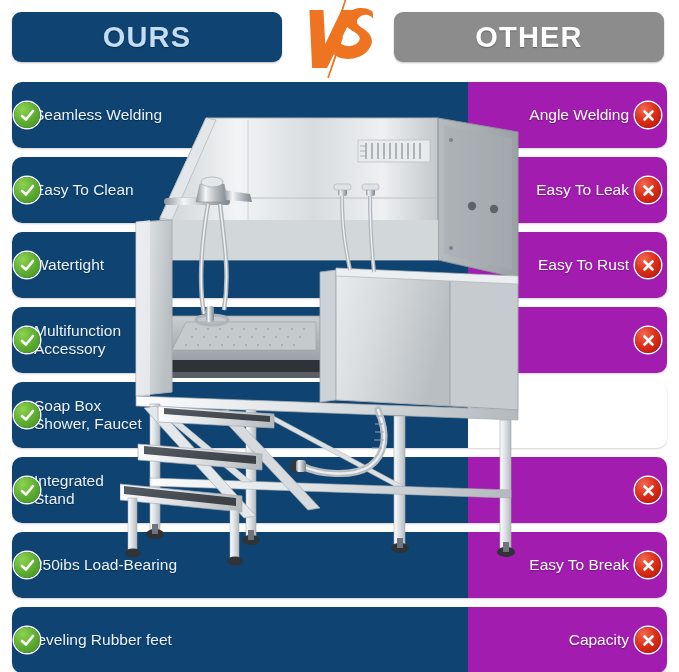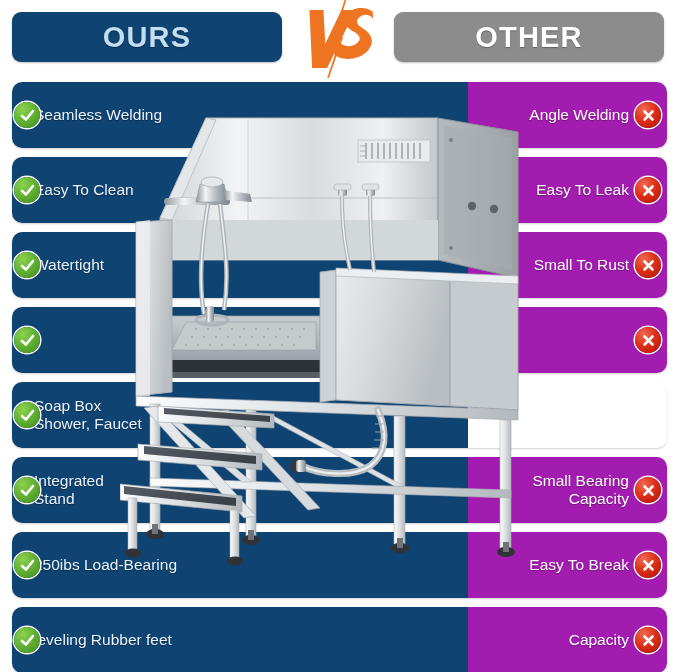--- a/index.html
+++ b/index.html
@@ -182,36 +182,38 @@
     <div class="row" style="top:150px">
       <div class="half-left">
         <span class="badge badge-check">
           <svg width="15" height="15" viewBox="0 0 15 15">
               <path d="M2 8 L6 11.5 L13 3" stroke="#fff" stroke-width="2.6" fill="none" stroke-linecap="round" stroke-linejoin="round"></path>
             </svg>
         </span>
         <span class="pro-label">Watertight</span>
       </div>
       <div class="half-right">
-        <span class="con-label">Small To Rust</span>
+        <span class="con-label">Easy To Rust</span>
         <span class="badge badge-x">
           <svg width="13" height="13" viewBox="0 0 13 13">
               <path d="M2.5 2.5 L10.5 10.5 M10.5 2.5 L2.5 10.5" stroke="#fff" stroke-width="2.6" stroke-linecap="round"></path>
             </svg>
         </span>
       </div>
     </div>
 
     <div class="row" style="top:225px">
       <div class="half-left">
         <span class="badge badge-check">
           <svg width="15" height="15" viewBox="0 0 15 15">
               <path d="M2 8 L6 11.5 L13 3" stroke="#fff" stroke-width="2.6" fill="none" stroke-linecap="round" stroke-linejoin="round"></path>
             </svg>
         </span>
+        <span class="pro-label">Multifunction
+Accessory</span>
       </div>
       <div class="half-right">
         <span class="badge badge-x">
           <svg width="13" height="13" viewBox="0 0 13 13">
               <path d="M2.5 2.5 L10.5 10.5 M10.5 2.5 L2.5 10.5" stroke="#fff" stroke-width="2.6" stroke-linecap="round"></path>
             </svg>
         </span>
       </div>
     </div>
 
@@ -231,22 +233,20 @@
       <div class="half-left">
         <span class="badge badge-check">
           <svg width="15" height="15" viewBox="0 0 15 15">
               <path d="M2 8 L6 11.5 L13 3" stroke="#fff" stroke-width="2.6" fill="none" stroke-linecap="round" stroke-linejoin="round"></path>
             </svg>
         </span>
         <span class="pro-label">Integrated
 Stand</span>
       </div>
       <div class="half-right">
-        <span class="con-label">Small Bearing
-Capacity</span>
         <span class="badge badge-x">
           <svg width="13" height="13" viewBox="0 0 13 13">
               <path d="M2.5 2.5 L10.5 10.5 M10.5 2.5 L2.5 10.5" stroke="#fff" stroke-width="2.6" stroke-linecap="round"></path>
             </svg>
         </span>
       </div>
     </div>
 
     <div class="row" style="top:450px">
       <div class="half-left">

